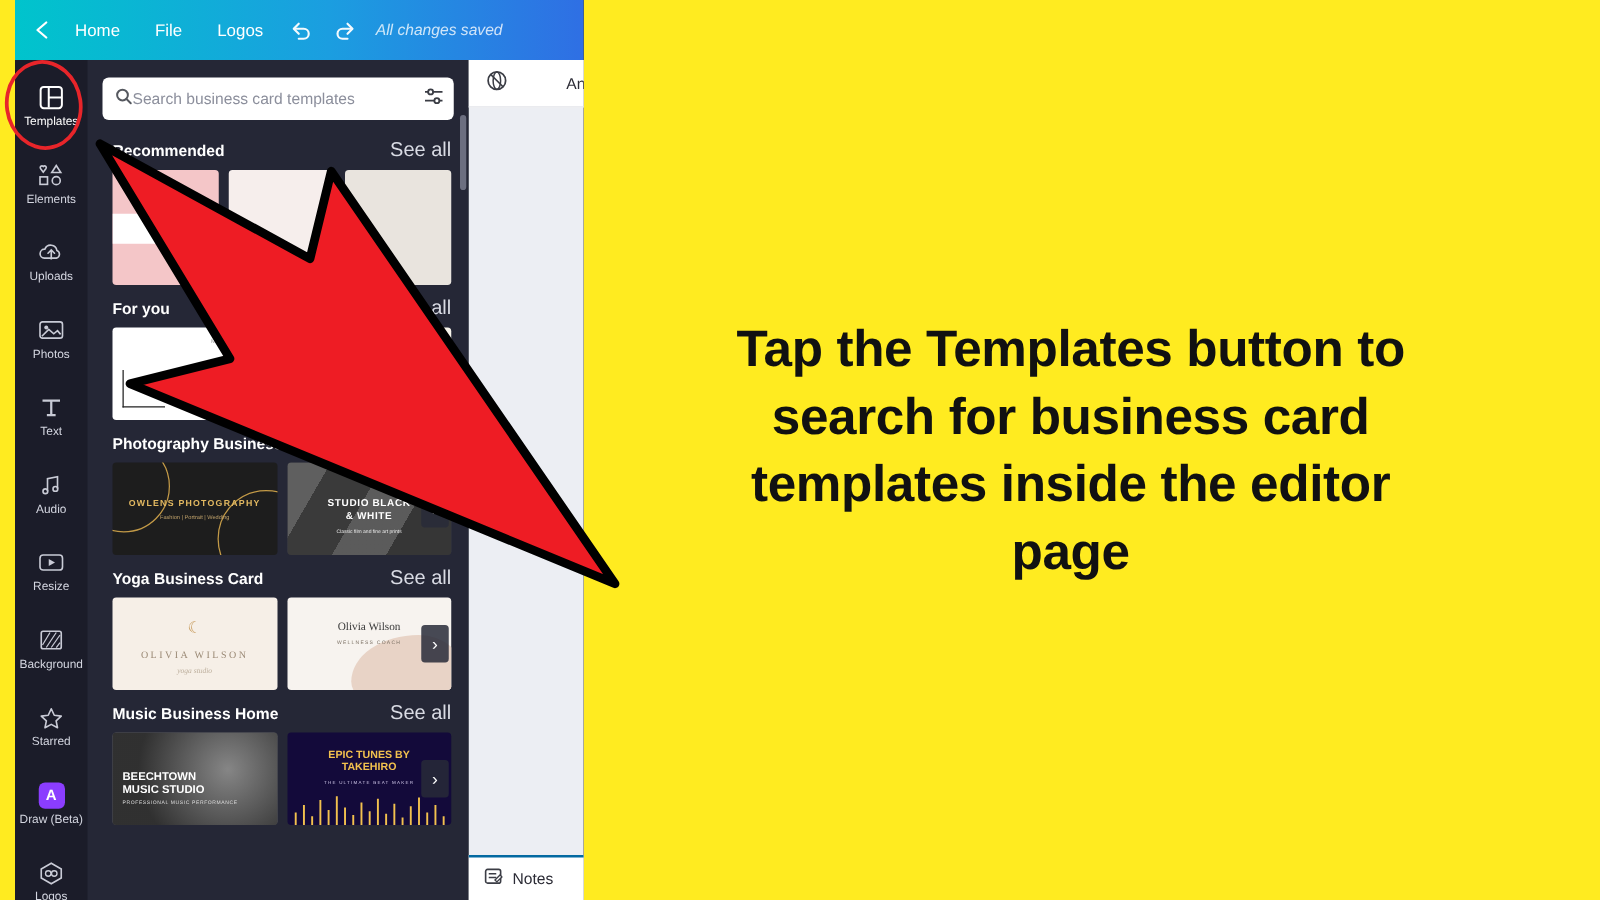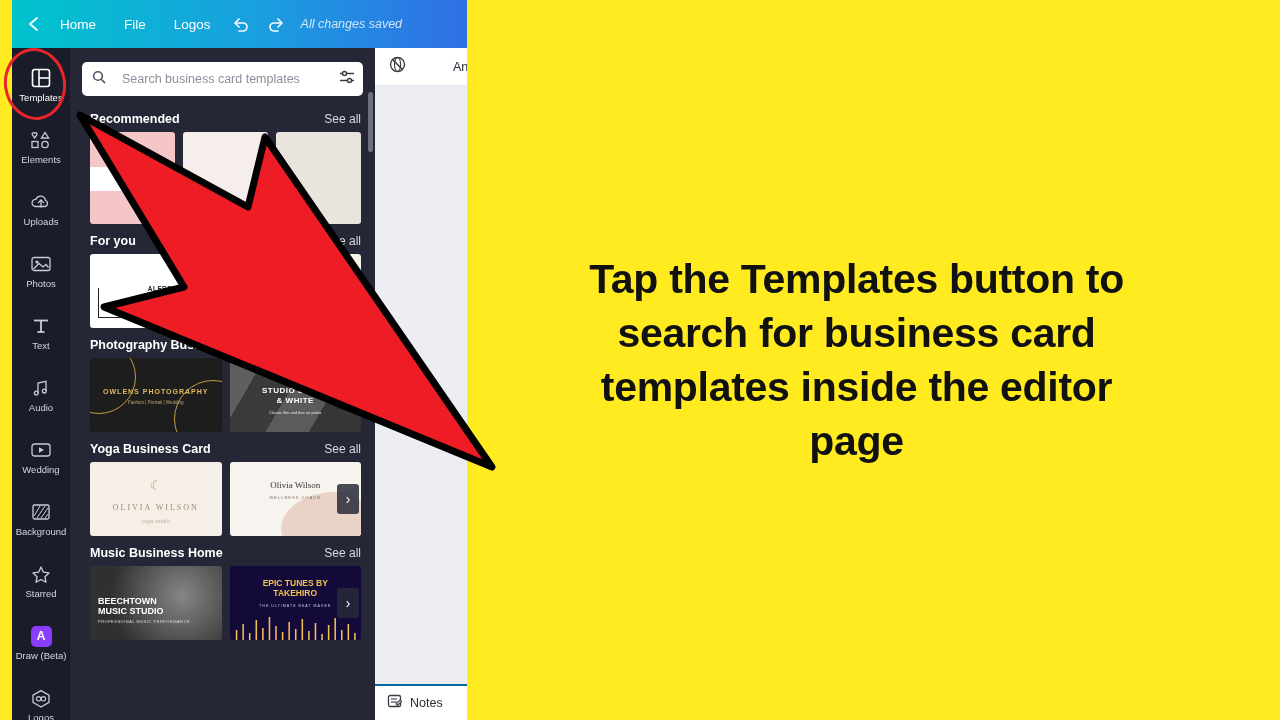--- a/index.html
+++ b/index.html
@@ -56,34 +56,34 @@
   }
 
   
   .panel {
     position: absolute; left: 58px; top: 48px; width: 305px; height: 672px;
     background: #252736; overflow: hidden;
   }
   .searchrow { padding: 14px 12px 6px 12px; }
   .searchbox {
     height: 34px; background: #fff; border-radius: 5px; display: flex;
-    align-items: center; padding: 0 8px 0 10px; gap: 16px;
+    align-items: center; padding: 0 8px 0 10px; gap: 0;
   }
   .searchbox input {
     flex: 1; border: none; outline: none; font-size: 12.5px; color: #333;
     font-family: "Liberation Sans", sans-serif; background: transparent;
   }
   .searchbox input::placeholder { color: #8c8f9c; }
 
   .sect-head {
     display: flex; align-items: center; justify-content: space-between;
     padding: 10px 14px 6px 20px;
   }
   .sect-title { color: #fff; font-size: 12.5px; font-weight: bold; }
-  .see-all { color: #d9dbe4; font-size: 12px; }
+  .see-all { color: #d9dbe4; font-size: 16px; }
 
   .row { display: flex; gap: 8px; padding: 0 14px 0 20px; position: relative; }
   .card { height: 74px; border-radius: 3px; overflow: hidden; position: relative; flex: 1; }
   .arrow-right {
     position: absolute; right: 16px; top: 50%; transform: translateY(-50%);
     width: 22px; height: 30px; background: rgba(40,42,56,.85); color: #fff;
     display: flex; align-items: center; justify-content: center; font-size: 14px;
     border-radius: 3px;
   }
 
@@ -284,21 +284,21 @@
         <span class="lbl">Audio</span>
       </div>
 
       <div class="rail-item">
         <span class="glyph">
           <svg width="22" height="16" viewBox="0 0 22 16">
               <rect x="2" y="2" width="18" height="12" rx="2.5" fill="none" stroke="#c9cbd6" stroke-width="1.3"></rect>
               <polygon points="9,5.2 14,8 9,10.8" fill="#c9cbd6"></polygon>
             </svg>
         </span>
-        <span class="lbl">Wedding</span>
+        <span class="lbl">Resize</span>
       </div>
 
       <div class="rail-item">
         <span class="glyph">
           <svg width="20" height="18" viewBox="0 0 20 18">
               <rect x="2" y="2" width="16" height="14" rx="1.5" fill="none" stroke="#c9cbd6" stroke-width="1.3"></rect>
               <g stroke="#c9cbd6" stroke-width="1">
                 <line x1="3" y1="13" x2="9" y2="3"></line>
                 <line x1="6" y1="15" x2="14" y2="3"></line>
                 <line x1="10" y1="15" x2="17" y2="5"></line>

